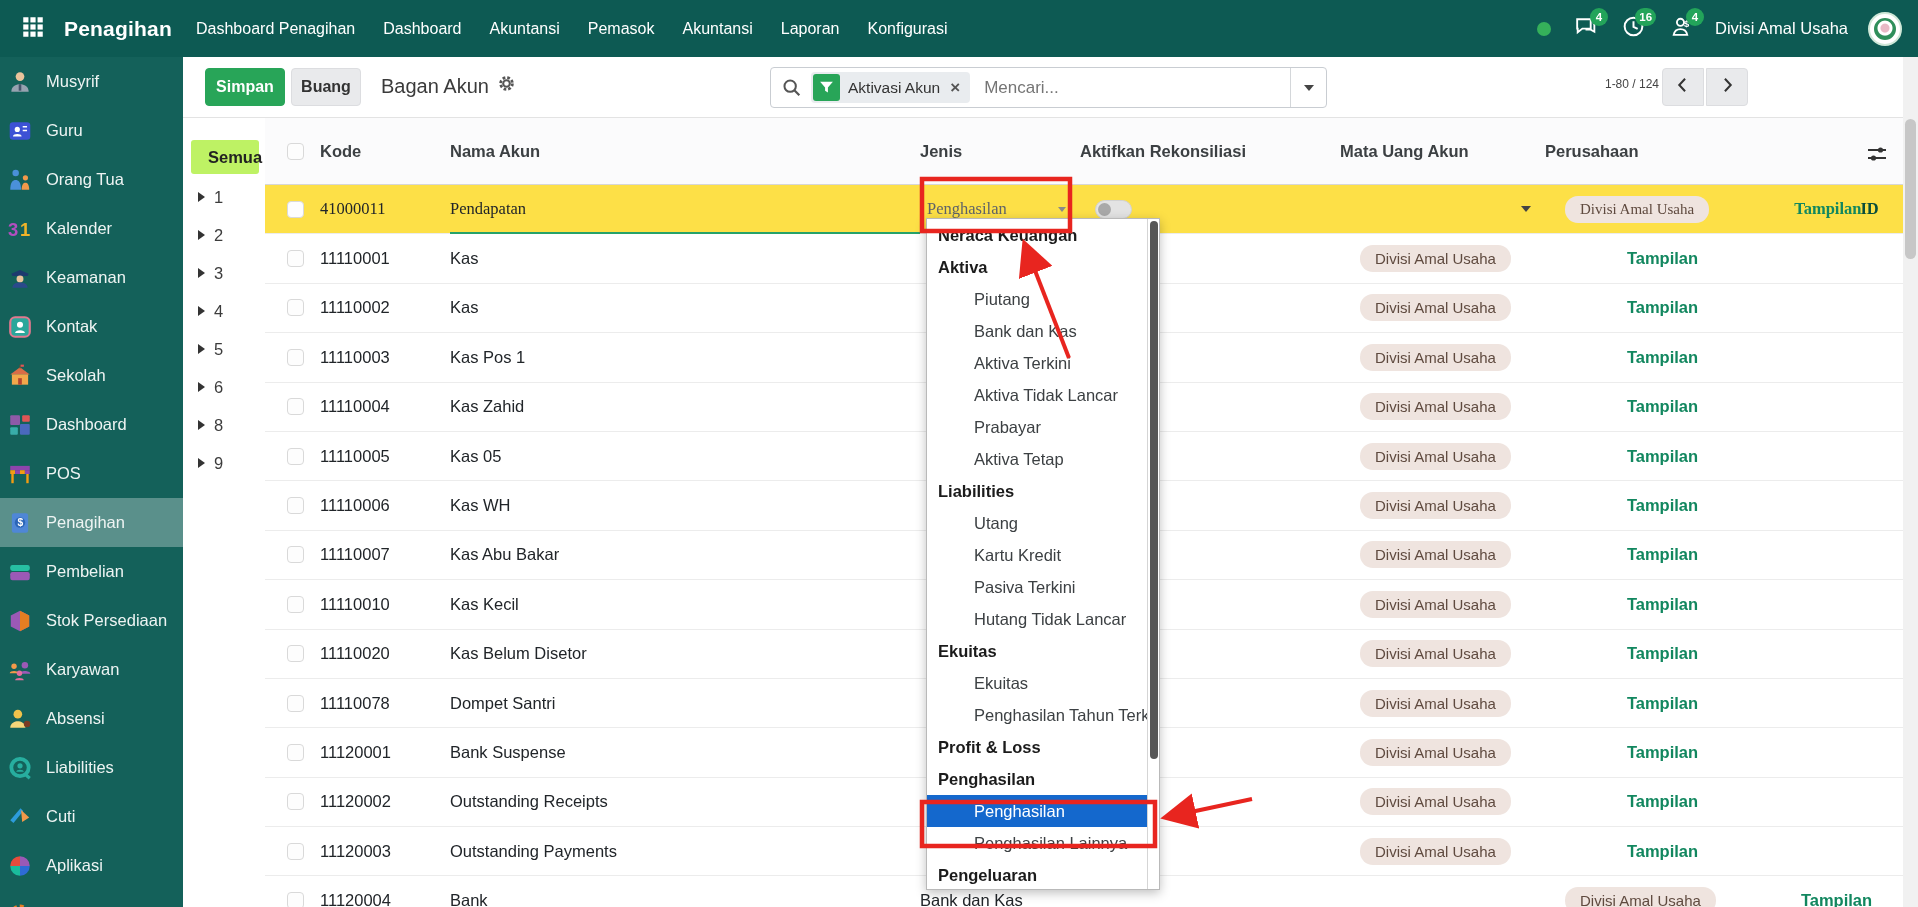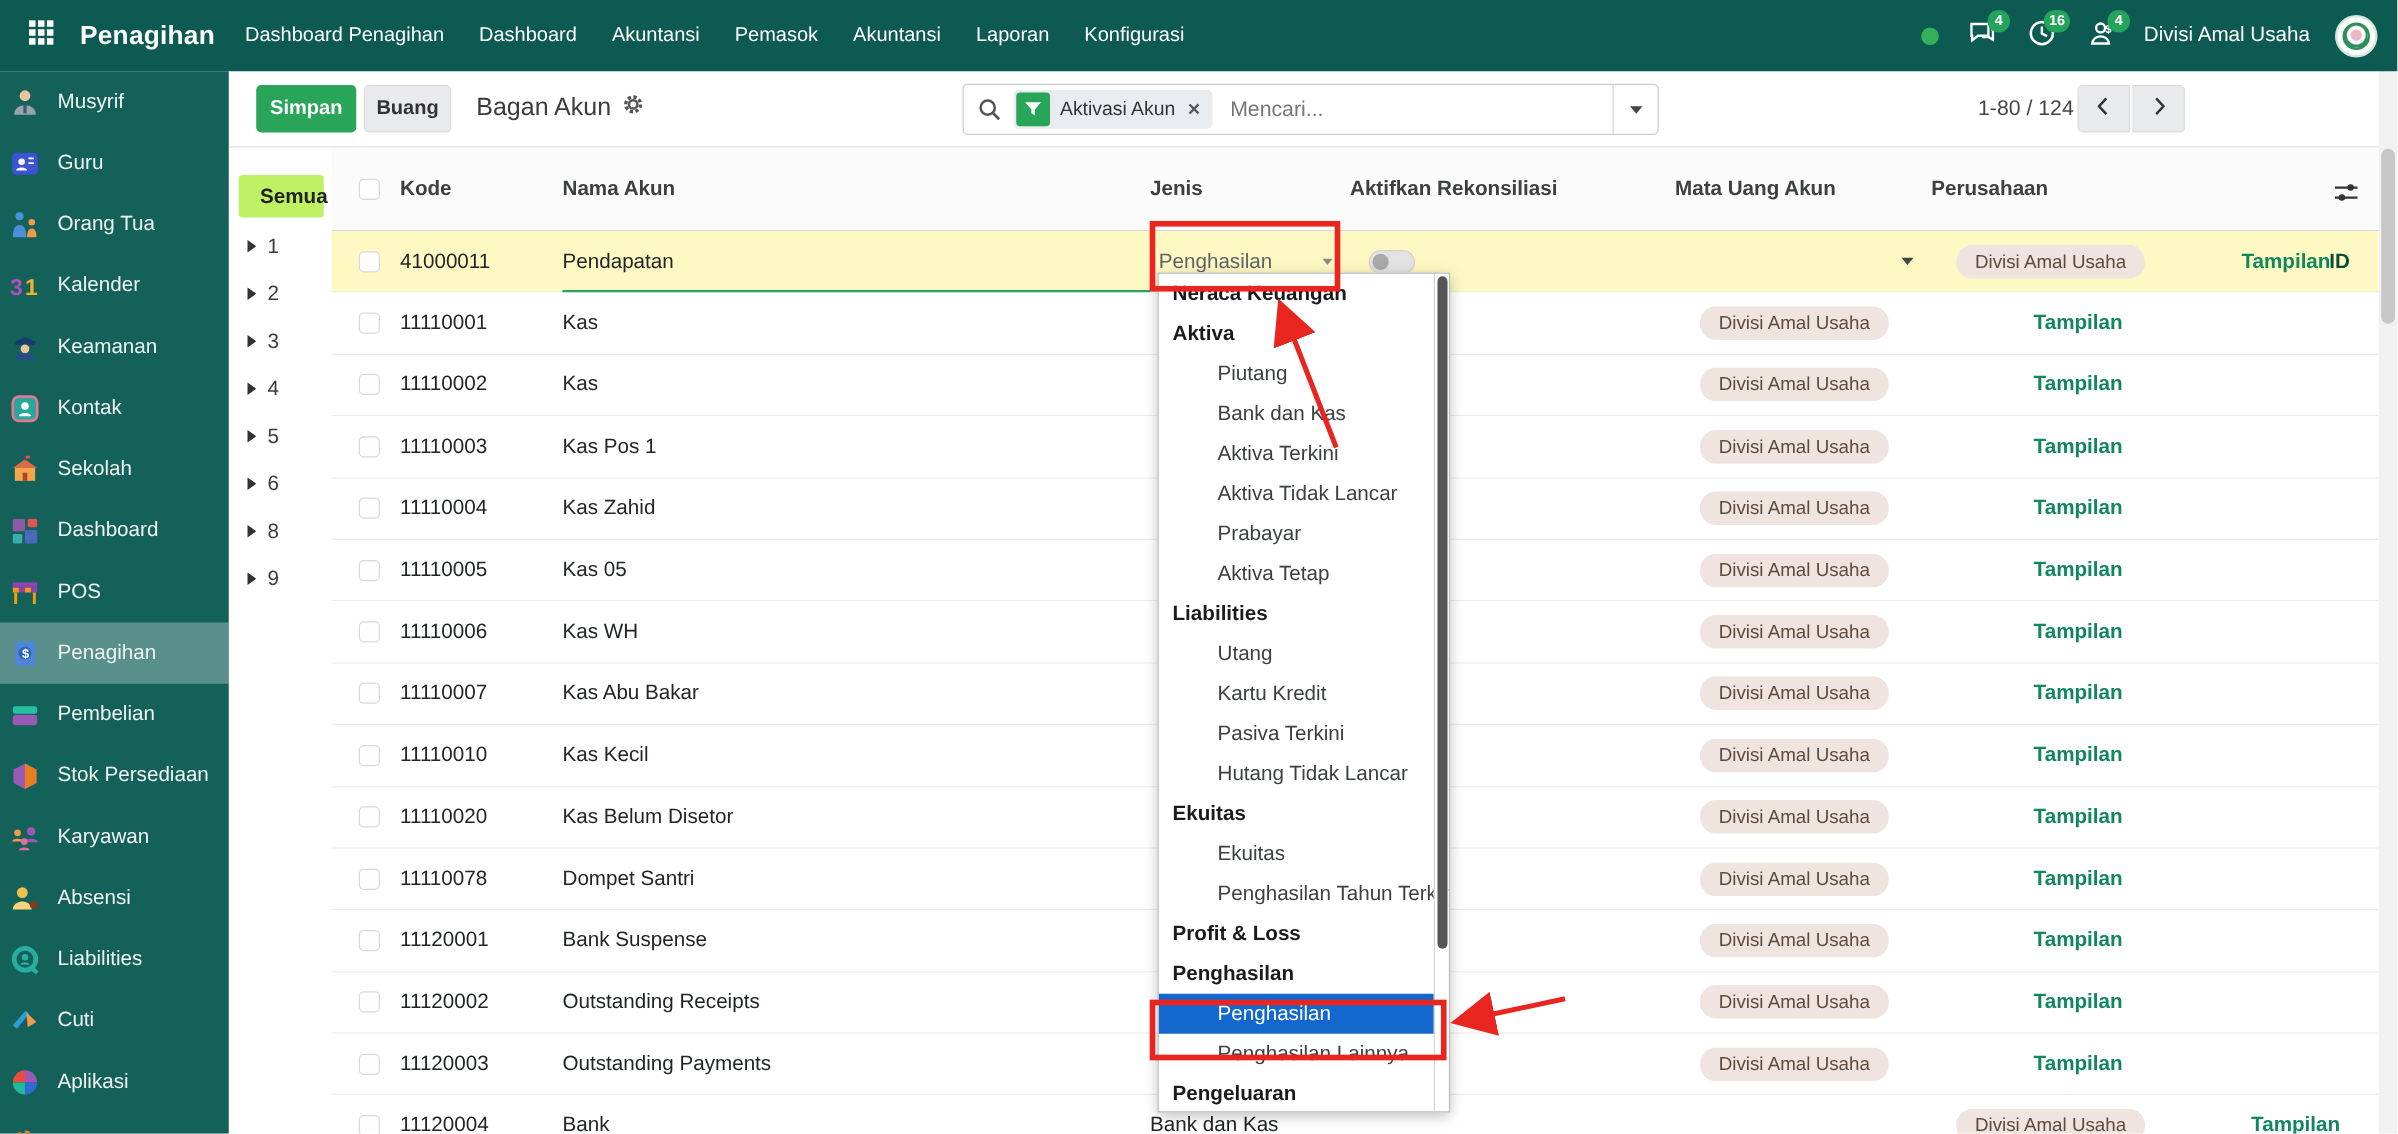--- a/index.html
+++ b/index.html
@@ -36,41 +36,41 @@
   .view-title{position:absolute;left:198px;top:17px;font-size:20px;color:#3b3b3b;display:flex;align-items:center;gap:8px;}
   .searchbox{position:absolute;left:587px;top:10px;width:557px;height:41px;border:1px solid #c9cdd2;border-radius:4px;background:#fff;display:flex;align-items:center;padding-left:10px;}
   .search-ico{width:22px;height:22px;margin-right:8px;}
   .chip{display:flex;align-items:center;background:#e9ecef;border-radius:4px;height:31px;padding:2px;gap:8px;}
   .chip-funnel{width:27px;height:27px;background:#28a558;border-radius:3px;display:flex;align-items:center;justify-content:center;}
   .chip-label{font-size:15.5px;color:#333;}
   .chip-x{font-size:17px;color:#555;padding:0 8px 0 2px;cursor:pointer;font-weight:700;}
   .search-placeholder{border:none;outline:none;flex:1;font-size:17px;color:#9aa0a6;margin-left:12px;font-family:Liberation Sans, sans-serif;background:transparent;}
   .search-caret{width:36px;height:100%;border-left:1px solid #d4d7da;display:flex;align-items:center;justify-content:center;cursor:pointer;}
   .caret-down{width:0;height:0;border-left:5px solid transparent;border-right:5px solid transparent;border-top:6px solid #444;}
-  .pager-text{position:absolute;right:405px;top:20px;font-size:17px;color:#444;}
+  .pager-text{position:absolute;right:405px;top:20px;font-size:12px;color:#444;}
   .pager-btns{position:absolute;right:316px;top:11px;display:flex;gap:2px;}
   .pager-btn{width:42px;height:38px;background:#e9eaec;border:1px solid #dcdde0;display:flex;align-items:center;justify-content:center;cursor:pointer;}
   .pager-btn:first-child{border-radius:4px 0 0 4px;}
   .pager-btn:last-child{border-radius:0 4px 4px 0;}
   .switcher{position:absolute;right:21px;top:11px;display:flex;gap:2px;}
   .switch-btn{width:44px;height:38px;display:flex;align-items:center;justify-content:center;cursor:pointer;border:1px solid #dcdde0;background:#e9eaec;}
   .switch-btn.active{background:#dcefe2;border-color:#28a558;border-radius:4px 0 0 4px;}
   .switch-btn:last-child{border-radius:0 4px 4px 0;}
   
   .filter-panel{position:absolute;left:183px;top:118px;width:82px;height:789px;background:#fff;z-index:5;}
   .filter-all{margin:22px 6px 4px 8px;height:34px;background:#bef264;border-radius:3px;display:flex;align-items:center;padding-left:17px;font-size:16.5px;font-weight:600;color:#222;cursor:pointer;}
   .filter-group{height:38px;display:flex;align-items:center;gap:9px;padding-left:15px;font-size:16.5px;color:#3c3c3c;cursor:pointer;}
   .tri-right{width:0;height:0;border-top:5px solid transparent;border-bottom:5px solid transparent;border-left:7px solid #333;}
   
   .table{position:absolute;left:265px;top:118px;width:1638px;height:789px;z-index:1;overflow:hidden;background:#fff;}
   .thead{position:relative;display:grid;grid-template-columns:55px 130px 470px 160px 260px 205px 235px 113px;height:67px;background:#fbfbfc;border-bottom:1px solid #d7d7d7;align-items:center;}
   .th{font-size:16.5px;font-weight:700;color:#3c4043;padding-right:8px;white-space:nowrap;}
   .cols-icon{position:absolute;right:14px;top:24px;cursor:pointer;}
   .trow{display:grid;grid-template-columns:55px 130px 470px 160px 260px 205px 235px 113px;height:49.4px;align-items:center;border-bottom:1px solid #ececec;background:#fff;position:relative;cursor:pointer;}
-  .trow.editing{background:#fef9c3;}
+  .trow.editing{background:#fde047;font-family:Liberation Serif, serif;}
   .cell{font-size:16.5px;color:#212529;white-space:nowrap;overflow:hidden;}
   .cbx{width:17px;height:17px;border:1px solid #d9d9d9;border-radius:4px;background:#fdfdfd;margin-left:22px;cursor:pointer;}
   .jenis-trigger{display:flex;align-items:center;justify-content:space-between;color:#5f6368;padding:0 14px 0 7px;cursor:pointer;}
   .jenis-caret{width:0;height:0;border-left:4.5px solid transparent;border-right:4.5px solid transparent;border-top:5.5px solid #8a8a8a;}
   .toggle{width:37px;height:19px;border-radius:10px;background:#e3e3e3;border:1px solid #d2d2d2;position:relative;margin-left:15px;cursor:pointer;}
   .toggle-knob{position:absolute;left:2px;top:2px;width:13px;height:13px;border-radius:50%;background:#a9a9a9;}
   .cur-caret{display:flex;justify-content:flex-end;padding-right:14px;}
   .tag{display:inline-block;background:#efe4df;color:#5f4a3f;font-size:15px;border-radius:13px;padding:5px 15px;margin-left:20px;max-width:190px;white-space:nowrap;cursor:default;}
   .action-cell{text-align:center;}
   .view-link{color:#12875f;font-weight:700;font-size:16.5px;cursor:pointer;}

